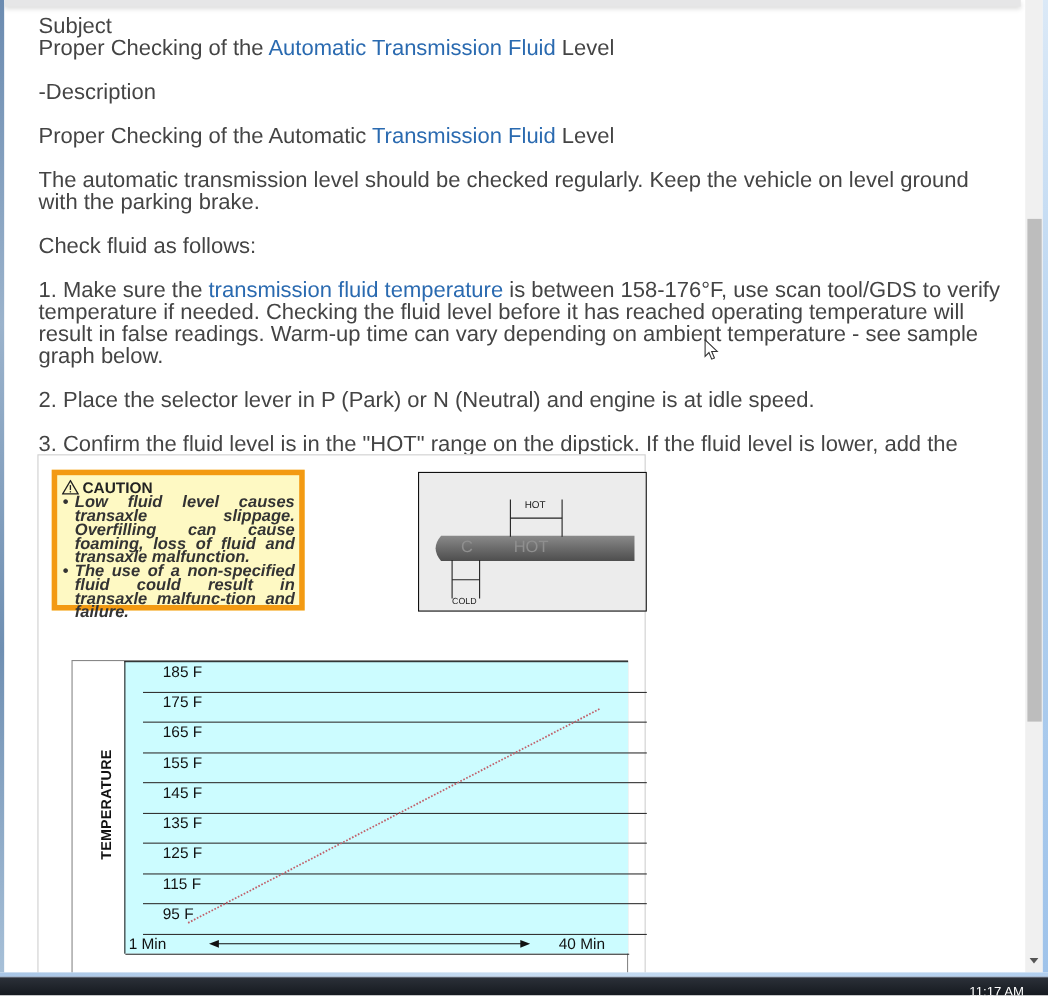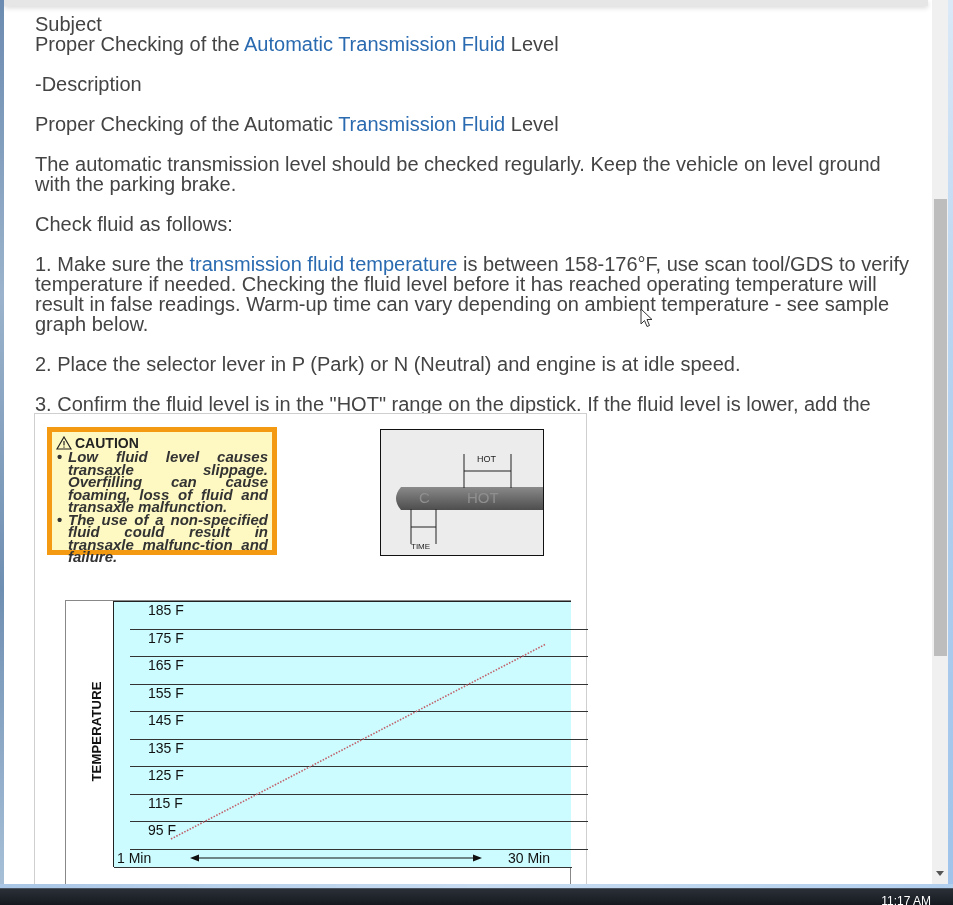--- a/index.html
+++ b/index.html
@@ -32,21 +32,21 @@
   .caution { position: absolute; left: 12px; top: 13px; width: 230px; height: 128px;
     border: 5px solid #f39a12; background: #fef9c3; padding: 3px 4px 0 4px;
     font-family: "Liberation Sans", sans-serif; color: #222; }
   .caution-title { font-size: 14px; font-weight: bold; line-height: 16px; display: flex; align-items: center; gap: 3px; }
   .caution-title svg { width: 16px; height: 14px; }
   .caution ul { list-style: none; }
   .caution li { position: relative; padding-left: 12px; font-size: 15px; font-style: italic; font-weight: bold;
     line-height: 12.5px; text-align: justify; color: #333; }
   .caution li::before { content: "\2022"; position: absolute; left: 1px; top: 0; font-style: normal; }
 
-  .dipstick { position: absolute; left: 345px; top: 15px; width: 164px; height: 127px;
+  .dipstick { position: absolute; left: 345px; top: 15px; width: 208px; height: 127px;
     border: 1px solid #111; background: #ececec; overflow: hidden; }
 
   .chart { position: absolute; left: 30px; top: 186px; width: 506px; height: 300px;
     border: 1px solid #888; background: #fff; }
   .y-title { position: absolute; left: 10px; top: 70px; width: 40px; height: 120px;
     display: flex; align-items: center; justify-content: center; }
   .y-title span { transform: rotate(-90deg); font-weight: bold; font-size: 13px; color: #111; white-space: nowrap; letter-spacing: 0.2px; }
   .grid { position: absolute; left: 47px; top: 0; width: 458px; height: 266px; background: #ccfcff;
     border-left: 1px solid #222; border-top: 1px solid #222; }
   .row { position: absolute; left: 16px; width: 458px; height: 27.5px; border-bottom: 1.5px solid #333;
@@ -126,21 +126,21 @@
         <line x1="83" y1="24" x2="83" y2="58" stroke="#222" stroke-width="1"></line>
         <line x1="130" y1="24" x2="130" y2="58" stroke="#222" stroke-width="1"></line>
         <line x1="83" y1="41" x2="130" y2="41" stroke="#222" stroke-width="1"></line>
         <line x1="30" y1="79" x2="30" y2="114" stroke="#222" stroke-width="1"></line>
         <line x1="55" y1="79" x2="55" y2="114" stroke="#222" stroke-width="1"></line>
         <line x1="30" y1="97" x2="55" y2="97" stroke="#222" stroke-width="1"></line>
       </svg>
       <span style="position:absolute;left:96px;top:24px;font-size:9px;color:#222;">HOT</span>
       <span style="position:absolute;left:86px;top:59px;font-size:15px;color:#8f8f8f;">HOT</span>
       <span style="position:absolute;left:38px;top:59px;font-size:15px;color:#8f8f8f;">C</span>
-      <span style="position:absolute;left:30px;top:112px;font-size:8px;color:#222;">TIME</span>
+      <span style="position:absolute;left:30px;top:112px;font-size:8px;color:#222;">COLD</span>
     </div>
 
     <div class="chart">
       <div class="y-title">
           <span>TEMPERATURE</span>
         </div>
       <div class="grid">
         <div class="row" style="top:0;">
             <span>185 F</span>
           </div>
@@ -163,21 +163,21 @@
             <span>125 F</span>
           </div>
         <div class="row" style="top:192.5px;">
             <span>115 F</span>
           </div>
         <div class="row" style="top:220px;">
             <span>95 F</span>
           </div>
         <div class="time-row">
           <span class="l">1 Min</span>
-          <span class="r">30 Min</span>
+          <span class="r">40 Min</span>
           <svg style="position:absolute;left:76px;top:4px;" width="292" height="10" viewBox="0 0 292 10">
             <line x1="6" y1="5" x2="286" y2="5" stroke="#111" stroke-width="1"></line>
             <path d="M0 5 L9 1.5 L9 8.5 Z" fill="#111"></path>
             <path d="M292 5 L283 1.5 L283 8.5 Z" fill="#111"></path>
           </svg>
         </div>
         <svg style="position:absolute;left:0;top:0;" width="458" height="247" viewBox="0 0 458 247">
           <line x1="57" y1="237" x2="432" y2="42" stroke="#c0606a" stroke-width="1.6" stroke-dasharray="1.5 1.5"></line>
         </svg>
       </div>

